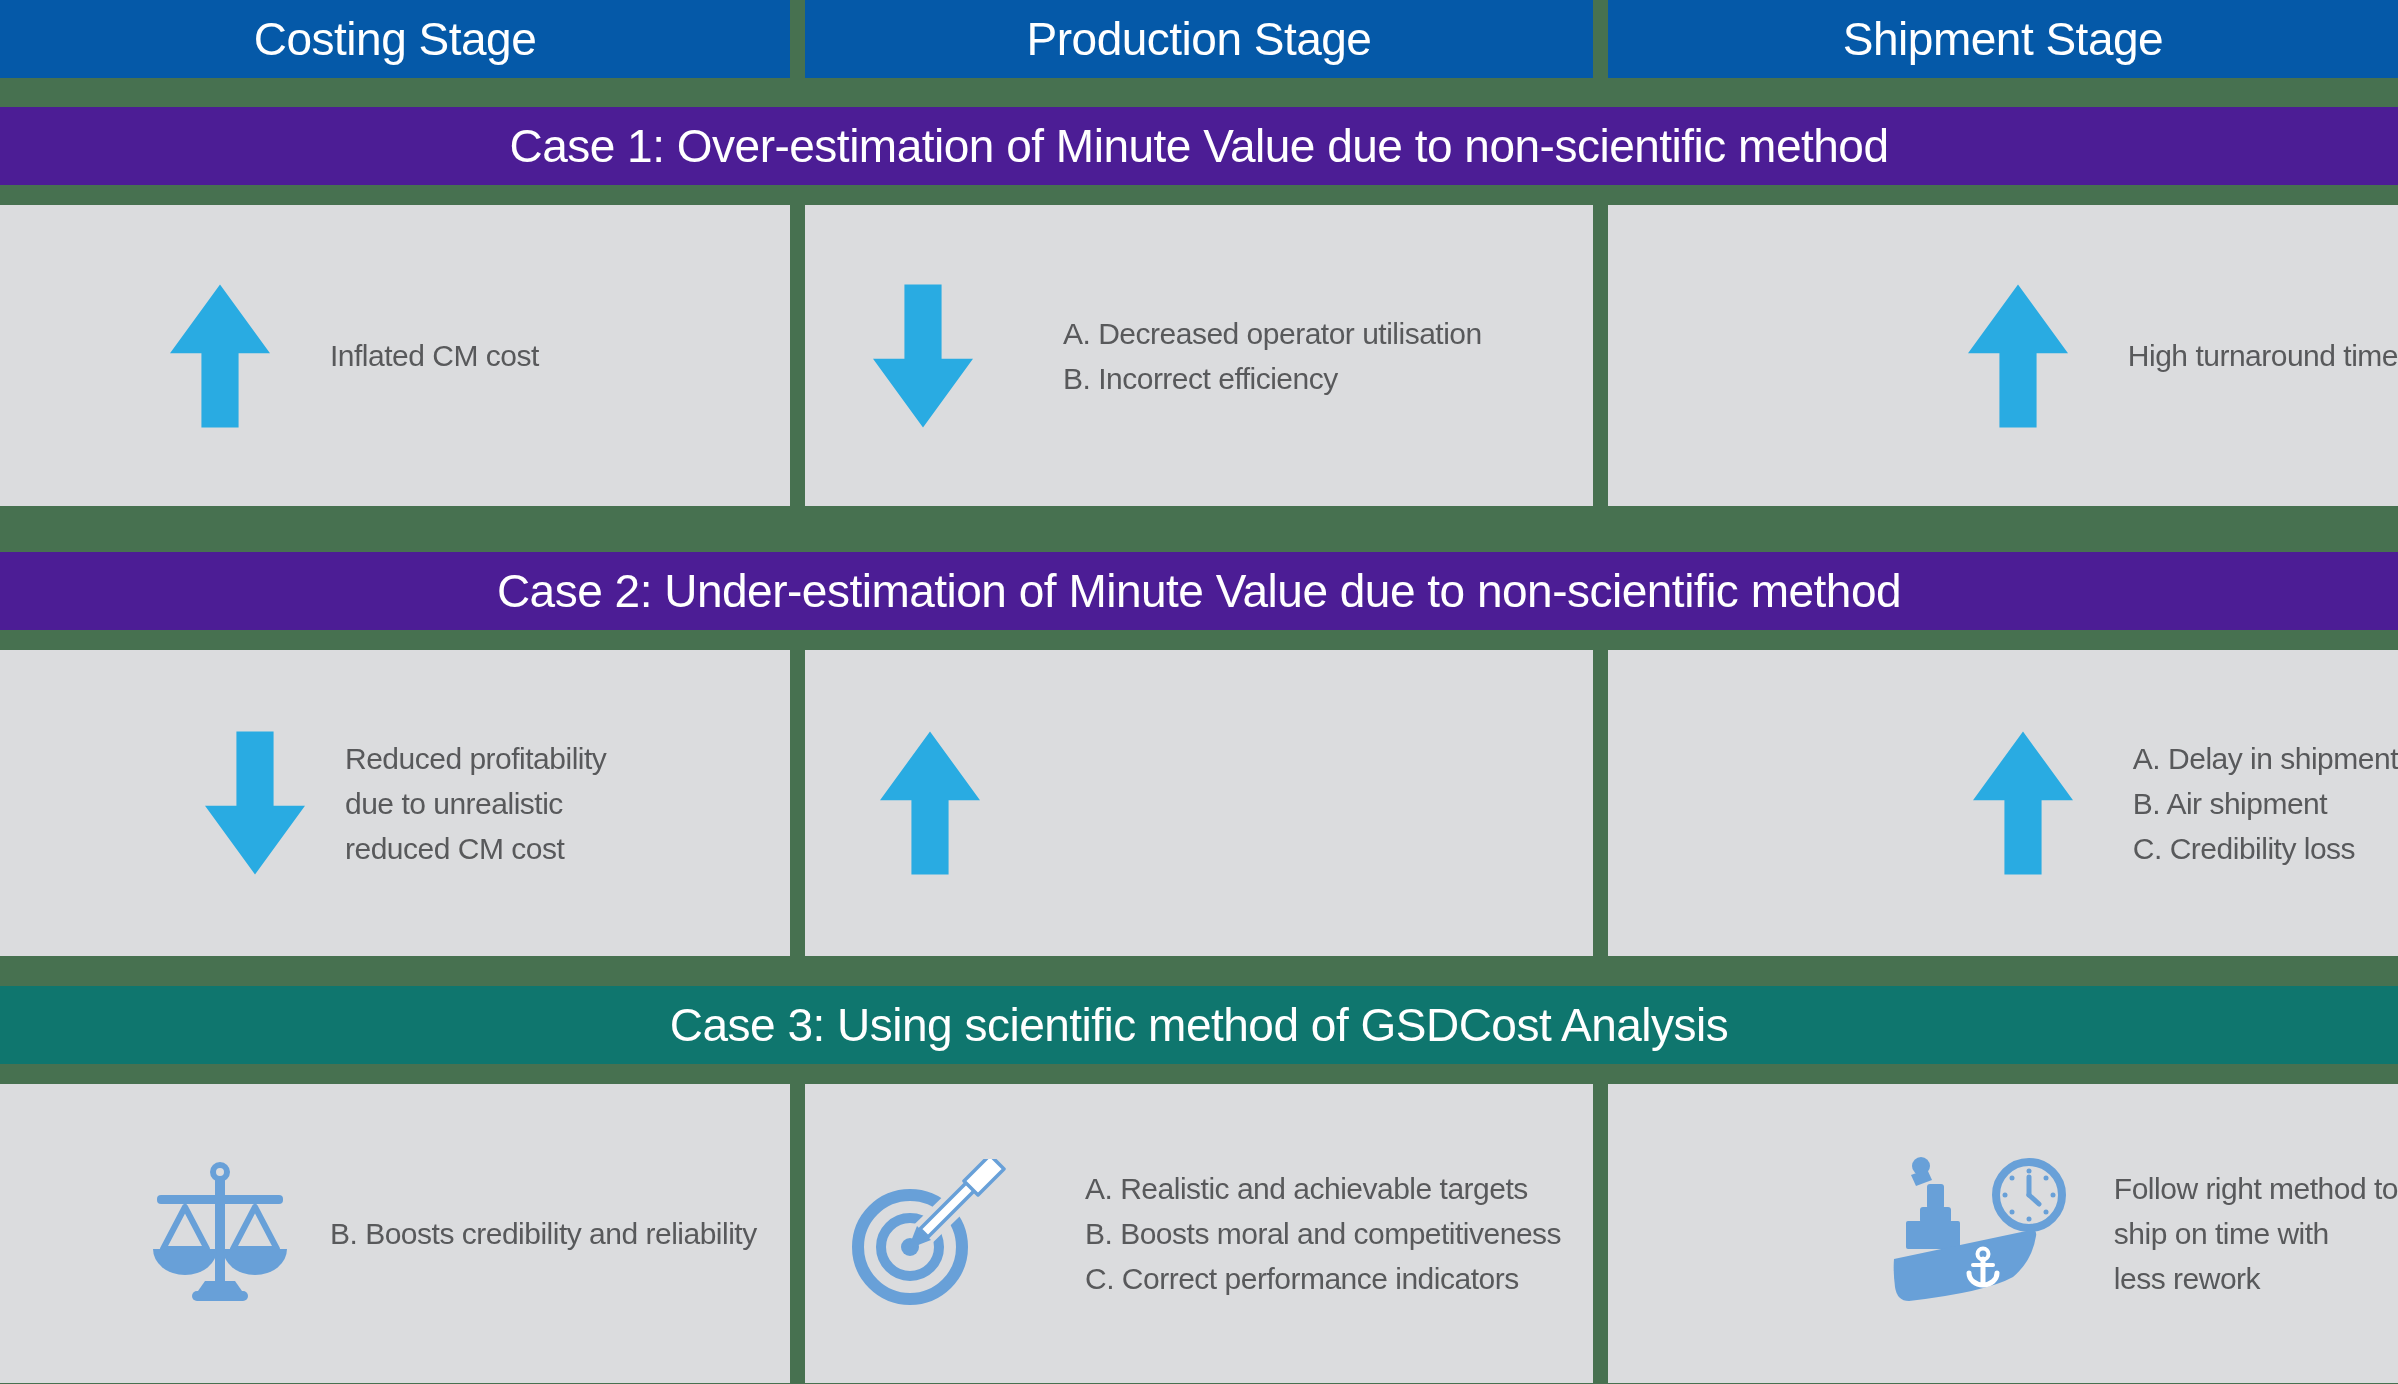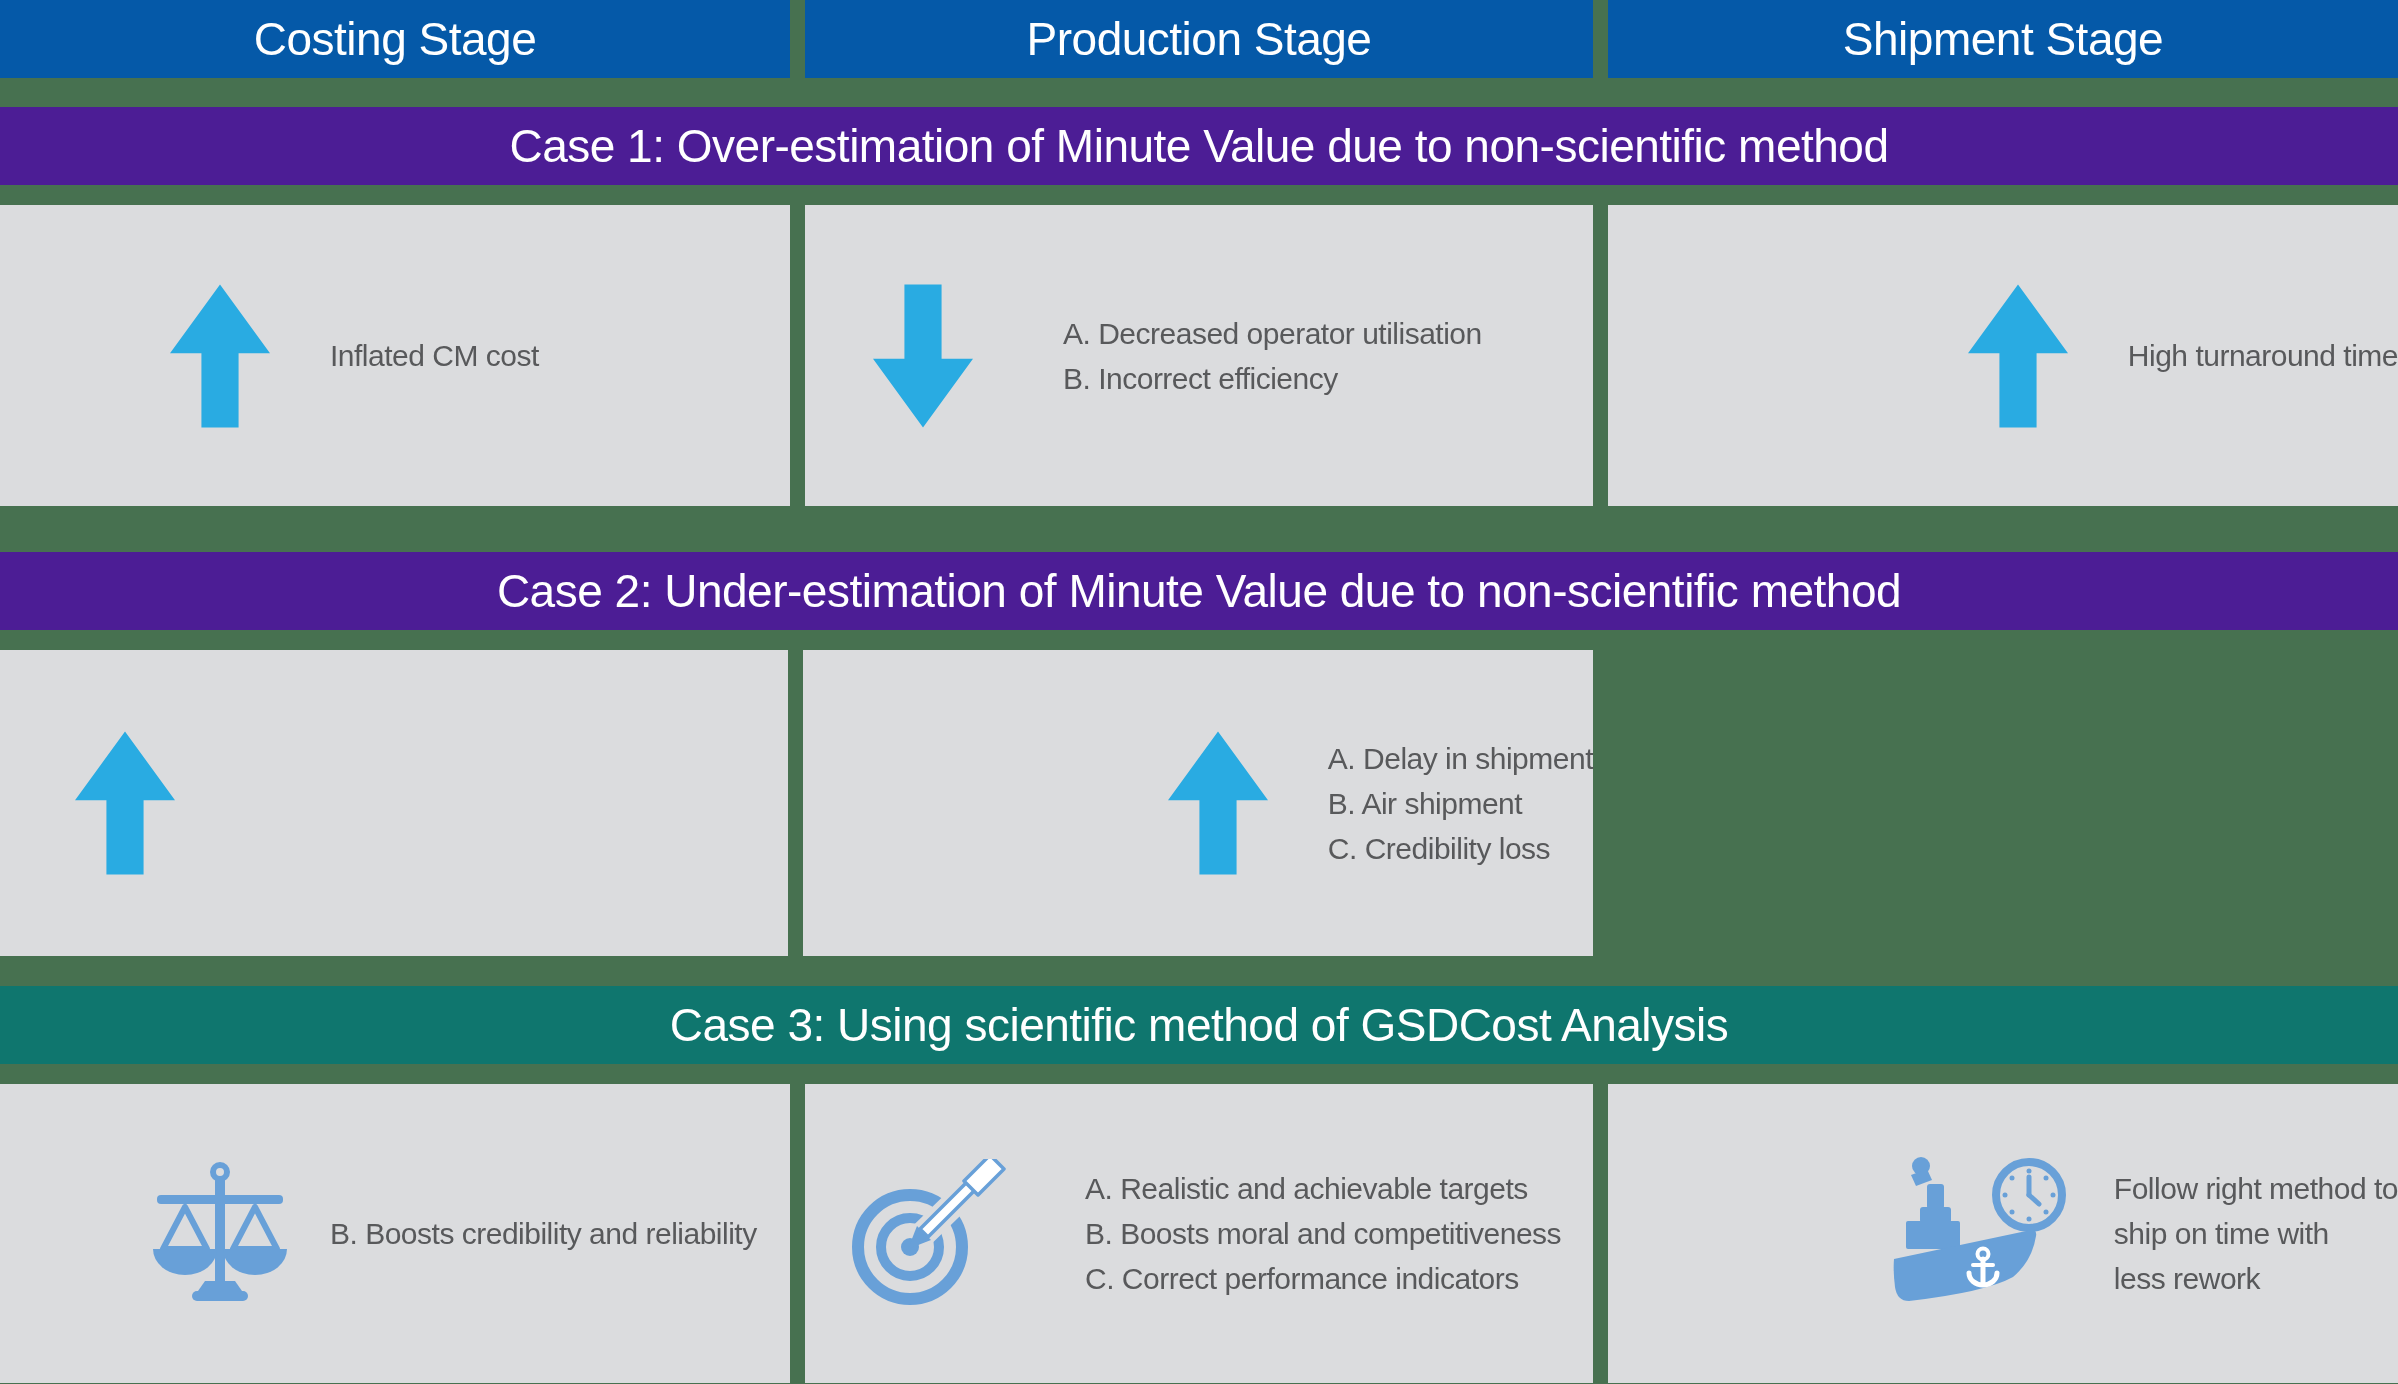--- a/index.html
+++ b/index.html
@@ -100,20 +100,32 @@
   </div>
 </div>
 
 <div class="spacer" style="height:46px"></div>
 
 <div class="banner cyan">Case 2: Under-estimation of Minute Value due to non-scientific method</div>
 
 <div class="spacer" style="height:20px"></div>
 
 <div class="row" style="height:306px">
+  <div class="cell c1">
+    <div class="icon-wrap" style="margin-left:205px">
+      <svg width="100" height="150" viewBox="0 0 105 150">
+        <polygon points="52.5,150 105,78 72,78 72,0 33,0 33,78 0,78" fill="#29ABE2"></polygon>
+      </svg>
+    </div>
+    <div class="cell-text" style="margin-left:40px">
+      <div>Reduced profitability</div>
+      <div>due to unrealistic</div>
+      <div>reduced CM cost</div>
+    </div>
+  </div>
   <div class="cell c2">
     <div class="icon-wrap" style="margin-left:75px">
       <svg width="100" height="150" viewBox="0 0 105 150">
         <polygon points="52.5,0 105,72 72,72 72,150 33,150 33,72 0,72" fill="#29ABE2"></polygon>
       </svg>
     </div>
   </div>
   <div class="cell c3">
     <div class="icon-wrap" style="margin-left:165px">
       <svg width="100" height="150" viewBox="0 0 105 150">

